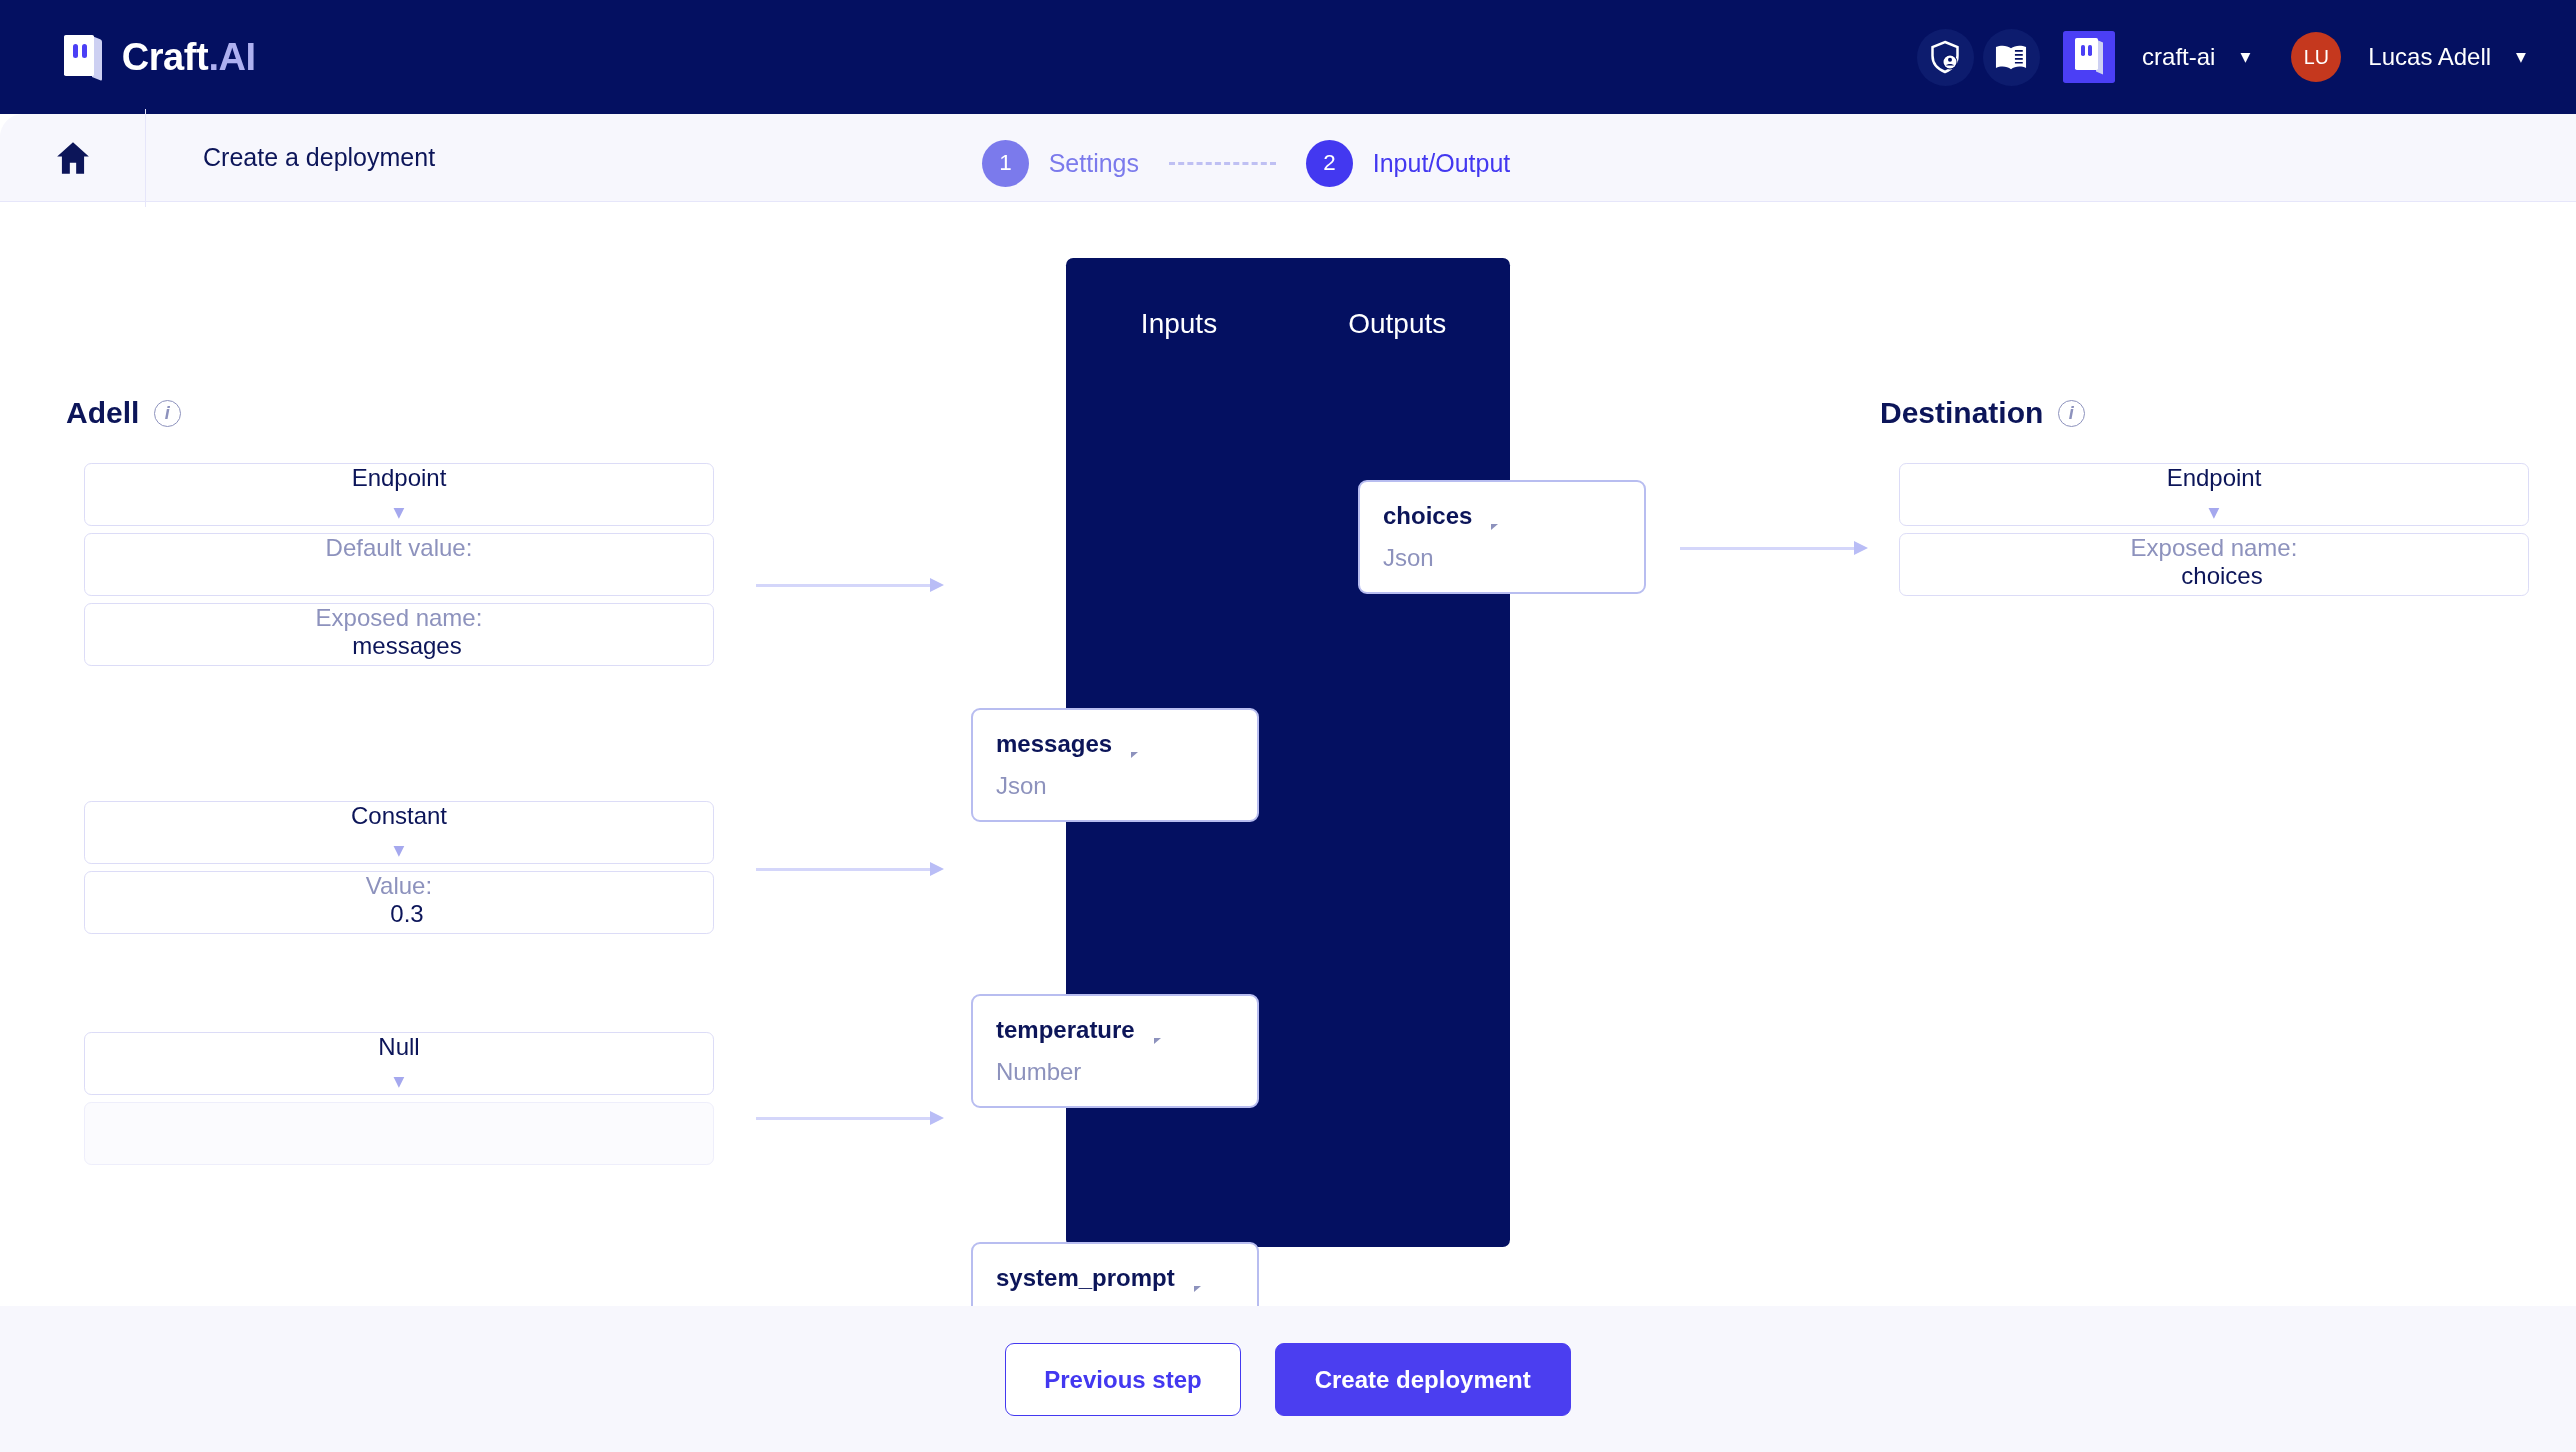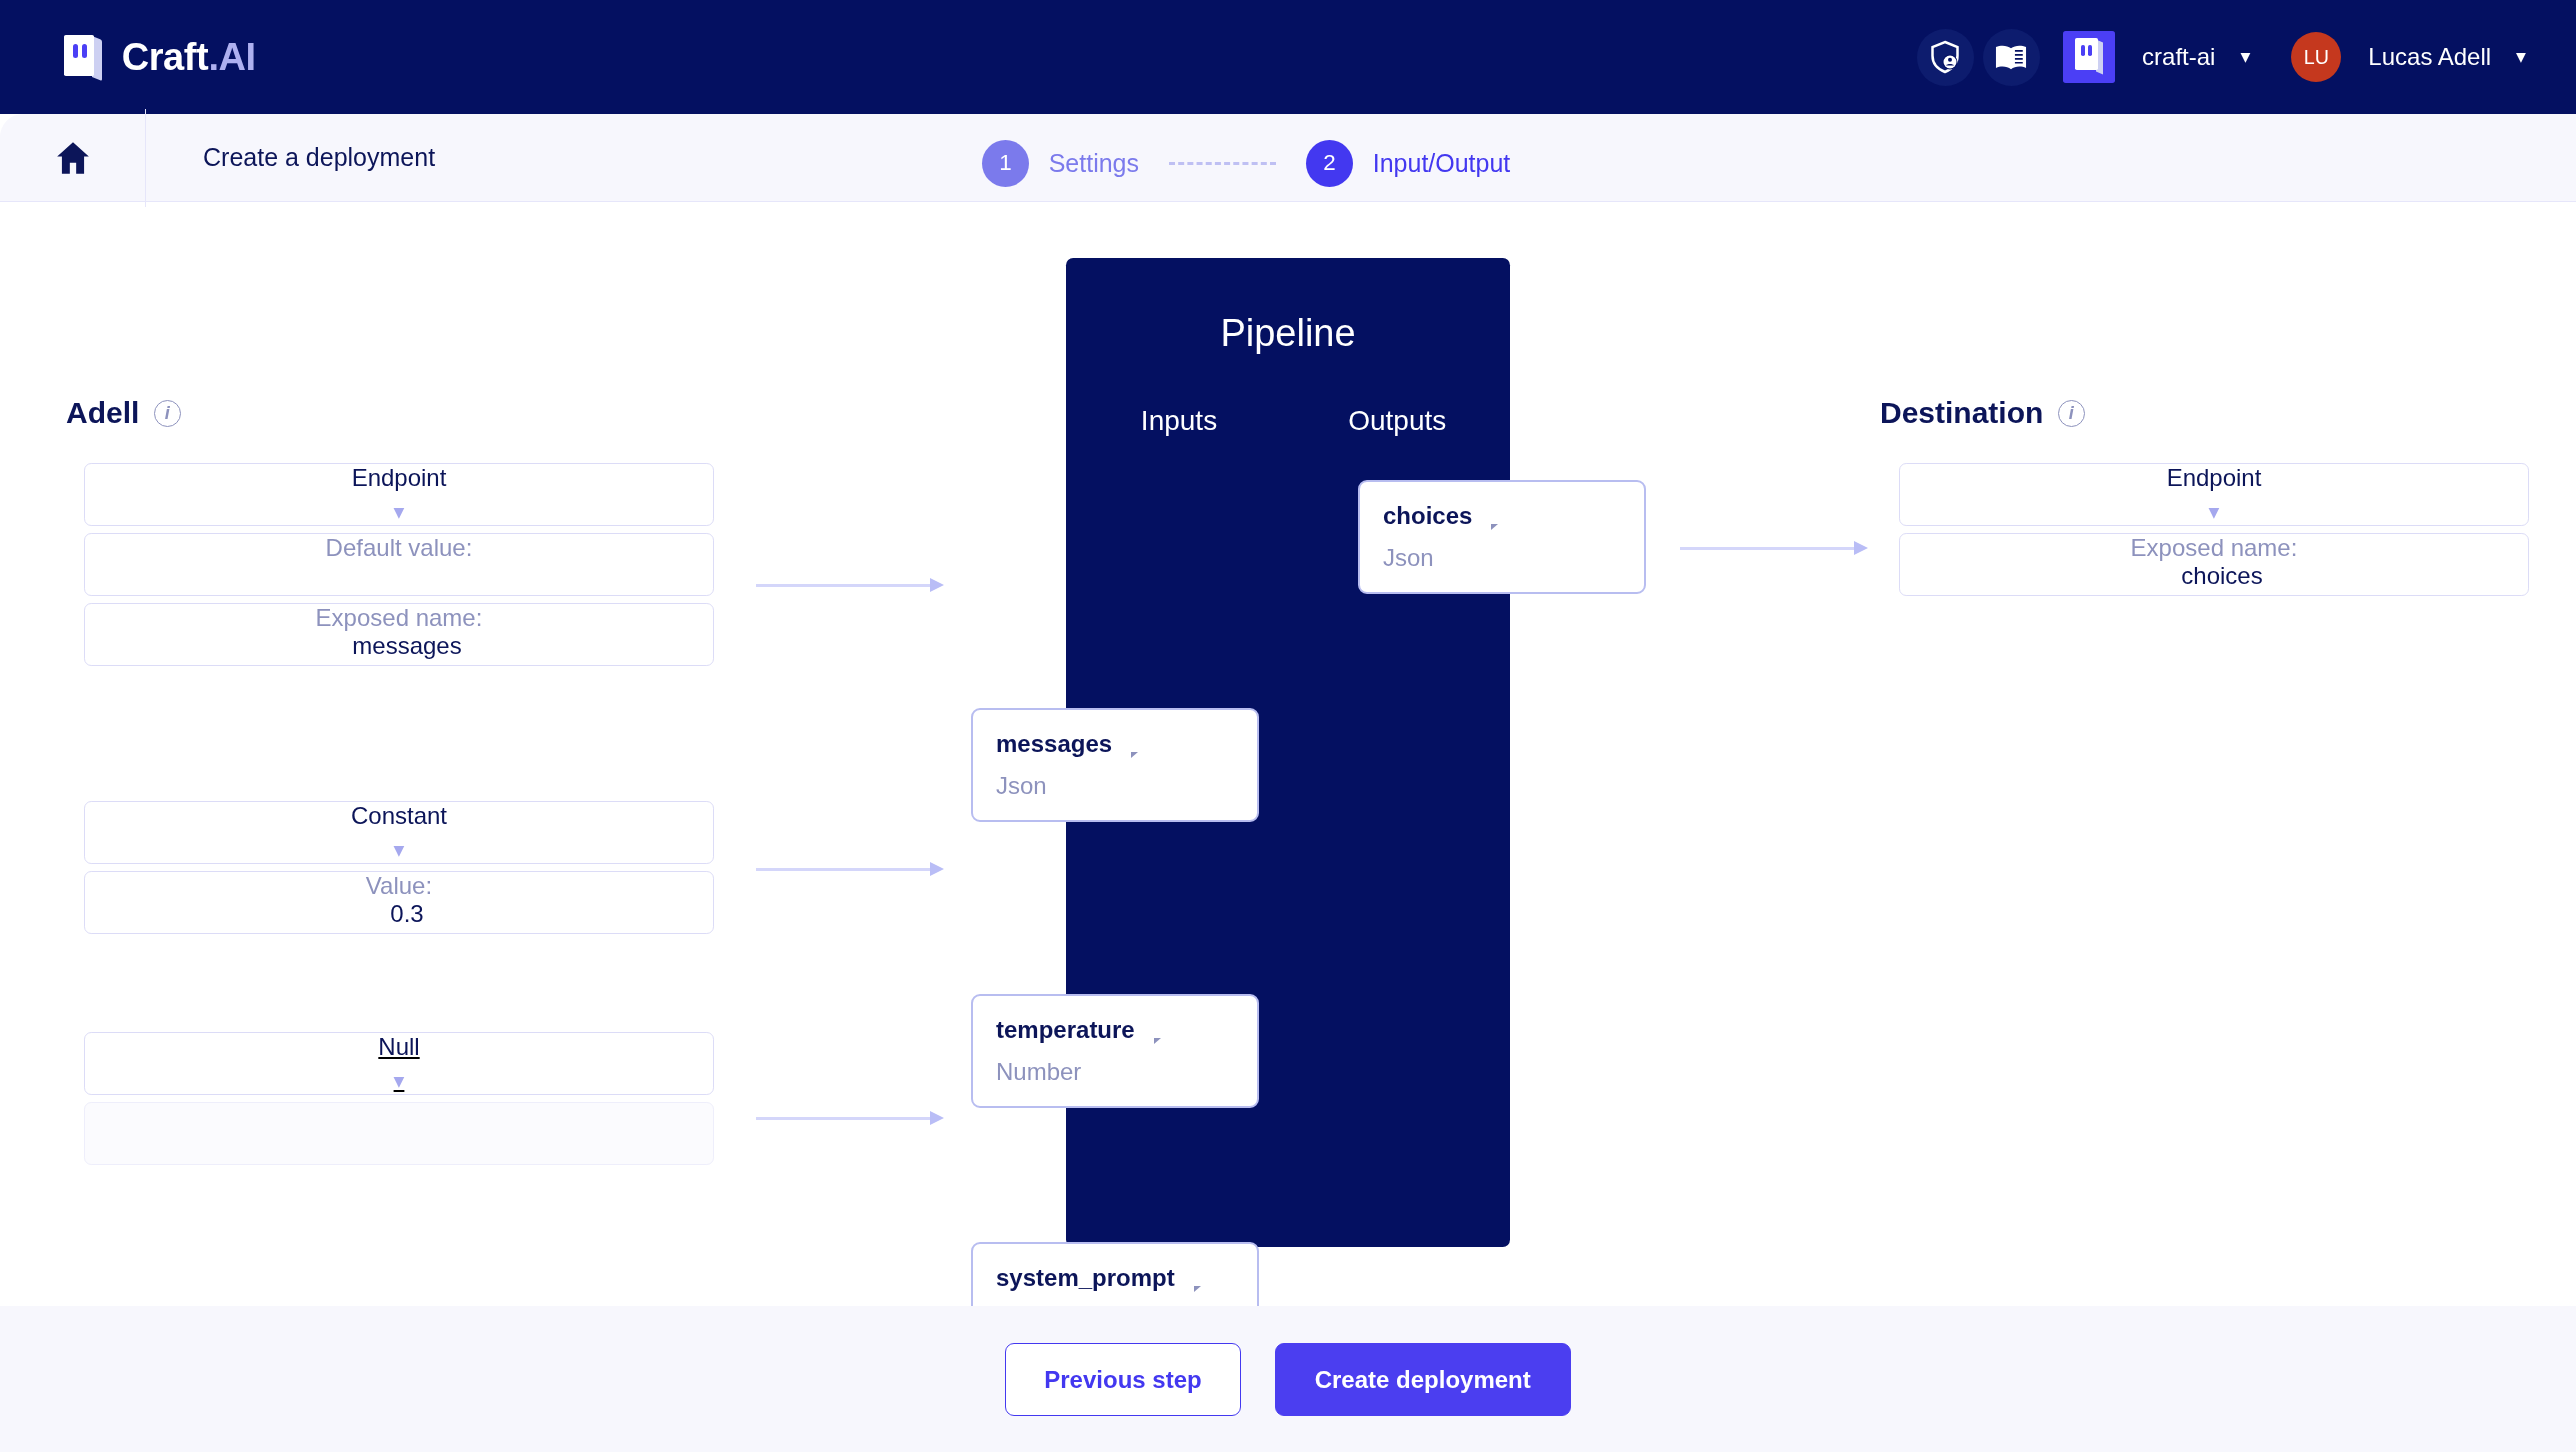--- a/index.html
+++ b/index.html
@@ -218,21 +218,20 @@
       <div class="step-label inactive">Settings</div>
       <div class="dashes"></div>
       <div class="step-circle active">2</div>
       <div class="step-label active">Input/Output</div>
     </div>
   </div>
 
   <div class="canvas">
 
     <div class="pipeline-panel">
-      <div class="pipeline-title">Pipeline</div>
       <div class="io-labels">
         <div class="lbl-in">Inputs</div>
         <div class="lbl-out">Outputs</div>
       </div>
     </div>
 
     <div class="col-title" style="left:66px; top:183px;">
       <span>Adell</span>
       <span class="info-icon">i</span>
     </div>
@@ -256,21 +255,21 @@
       <div class="field select">
         <span class="sel-value">Constant</span>
         <span class="chev">▾</span>
       </div>
       <div class="field" style="margin-top:7.2px;">
         <span class="flabel">Value:</span>
         <span class="fvalue">0.3</span>
       </div>
     </div>
 
-    <div class="src-group" style="left:84px; top:819px;text-decoration:underline;">
+    <div class="src-group" style="left:84px; top:819px;">
       <div class="field select">
         <span class="sel-value">Null</span>
         <span class="chev">▾</span>
       </div>
       <div class="field disabled" style="margin-top:7.2px;">
         <span class="flabel"></span>
       </div>
     </div>
 
     <div class="arrow" style="left:756px; top:369px; width:188px;">

